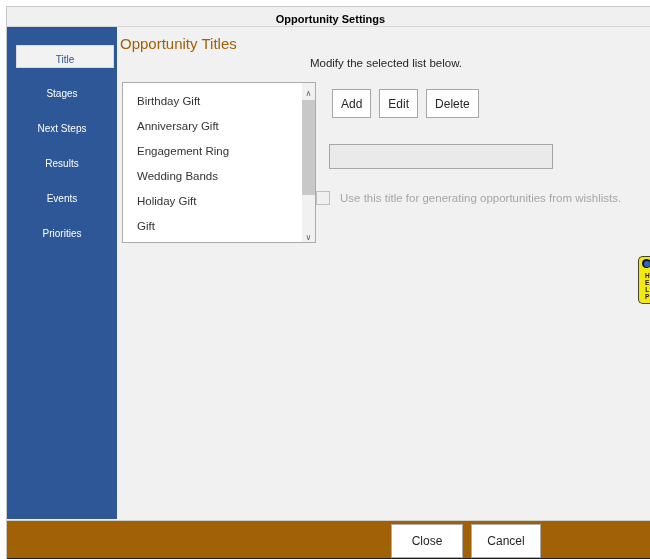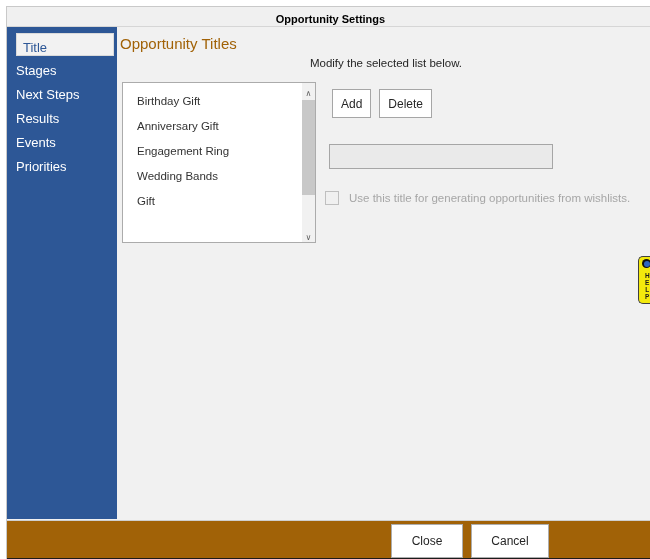--- a/index.html
+++ b/index.html
@@ -9,22 +9,22 @@
     border-top:1px solid #C9C9C9; border-left:1px solid #C9C9C9; border-right:2px solid #6E6E6E; }
 
   
   .titlebar { position:absolute; top:0; left:0; right:0; height:20px; background:#F0F0F0;
     border-bottom:1px solid #D6D6D6; text-align:center; font-size:11px; font-weight:bold;
     color:#000; line-height:19px; }
 
   
   .sidebar { position:absolute; top:20px; left:0; width:110px; height:492px; background:#2D5796;
     padding-top:6px; }
-  .nav-item { height:23px; line-height:22px; margin:0 0 1px 0; text-align:left; color:#FFF;
-    font-size:13px; cursor:default; }
+  .nav-item { height:23px; line-height:22px; margin:12px 0 1px 0; text-align:center; color:#FFF;
+    font-size:10px; cursor:default; }
   .nav-item.selected { background:#F2F2F2; color:#2D5796; border:1px solid #DADADA;
     margin-left:6px; }
 
   
   .content { position:absolute; top:20px; left:110px; width:538px; height:492px; background:#F1F1F1; }
   .heading { position:absolute; top:5px; left:0; width:100%; text-align:left; font-size:15px;
     color:#a16207; }
   .subheading { position:absolute; top:27px; left:0; width:100%; text-align:center; font-size:11.5px;
     color:#262626; }
 
@@ -41,42 +41,42 @@
   .scroll-arrow.down { bottom:0; }
   .scroll-thumb { position:absolute; left:0; top:17px; width:13px; height:95px; background:#C8C8C8; }
 
   
   .btn-row { position:absolute; left:212px; top:59px; display:flex; gap:8px; }
   .sq-btn { height:29px; min-width:38px; padding:0 8px; background:#FFF; border:1px solid #A6A6A6;
     font-size:12px; color:#262626; font-family:"Liberation Sans", sans-serif; cursor:pointer; }
   .title-input { position:absolute; left:212px; top:117px; width:224px; height:25px;
     background:#EAEAEA; border:1px solid #A6A6A6; font-size:12px; padding:0 4px;
     font-family:"Liberation Sans", sans-serif; }
-  .check-row { position:absolute; left:205px; top:159px; display:flex; align-items:center; }
+  .check-row { position:absolute; left:196px; top:159px; display:flex; align-items:center; }
   .checkbox { width:14px; height:14px; background:#F0F0F0; border:1px solid #BFBFBF;
     display:inline-block; }
   .check-label { margin-left:7px; font-size:11.5px; color:#A6A6A6; white-space:nowrap; }
 
   
   .help-tab { position:absolute; right:0; top:249px; width:16px; height:48px; background:#F3E90C;
     border:1px solid #3F3F3F; border-right:none; border-radius:5px 0 0 5px; z-index:5;
     display:flex; flex-direction:column; align-items:center; padding-top:2px; cursor:pointer; }
   .help-circle { width:9px; height:9px; border-radius:50%; background:#101010;
     display:flex; align-items:center; justify-content:center; margin-bottom:1px; }
   .help-circle-dot { width:4px; height:4px; border-radius:50%; background:#2F66C0; }
   .help-letters { writing-mode:vertical-rl; text-orientation:upright; font-size:6.5px;
     font-weight:bold; color:#1A1A1A; letter-spacing:0px; line-height:1; }
 
   
   .footer { position:absolute; left:0; right:0; top:513px; height:39px; background:#a16207;
     border-top:1px solid #CFCFCF; }
   .footer-btn { position:absolute; top:3px; height:34px; background:#FFF; border:1px solid #ADADAD;
     font-size:12px; color:#262626; font-family:"Liberation Sans", sans-serif; cursor:pointer; }
   .close-btn { left:384px; width:72px; }
-  .cancel-btn { left:464px; width:78px; }
+  .cancel-btn { left:464px; width:70px; }
   .bottom-strip { position:absolute; left:0; right:0; bottom:0; height:7px; background:#1B1B1B; }
 </style>
 </head>
 <body>
 
 <div class="window">
 
   <div class="titlebar">
     <span>Opportunity Settings</span>
   </div>
@@ -125,34 +125,38 @@
           </div>
 
           <div class="list-item">
             <span>Engagement Ring</span>
           </div>
 
           <div class="list-item">
             <span>Wedding Bands</span>
           </div>
 
+          <div class="list-item">
+            <span>Holiday Gift</span>
+          </div>
 
           <div class="list-item">
             <span>Gift</span>
           </div>
         </div>
       <div class="scrollbar">
         <div class="scroll-arrow up">∧</div>
         <div class="scroll-thumb"></div>
         <div class="scroll-arrow down">∨</div>
       </div>
     </div>
 
     <div class="btn-row">
       <button class="sq-btn">Add</button>
+      <button class="sq-btn">Edit</button>
       <button class="sq-btn">Delete</button>
     </div>
 
     <input class="title-input" type="text" value="" style="">
 
     <div class="check-row">
       <span class="checkbox"></span>
       <span class="check-label">Use this title for generating opportunities from wishlists.</span>
     </div>
   </div>

